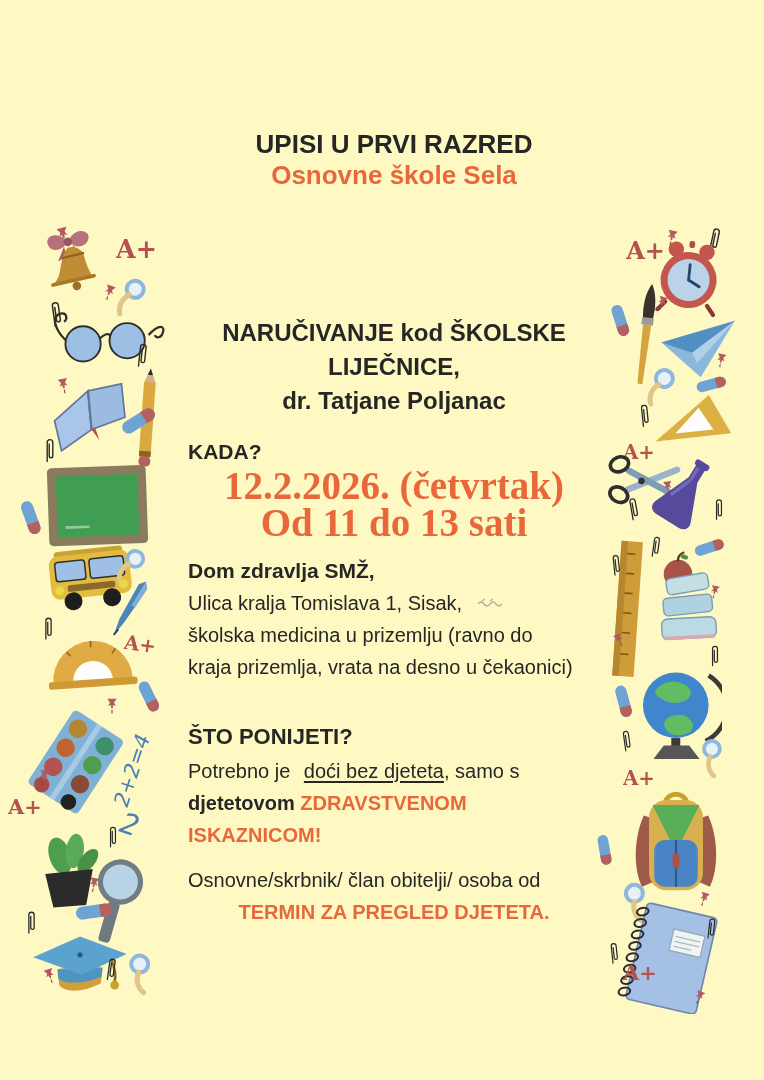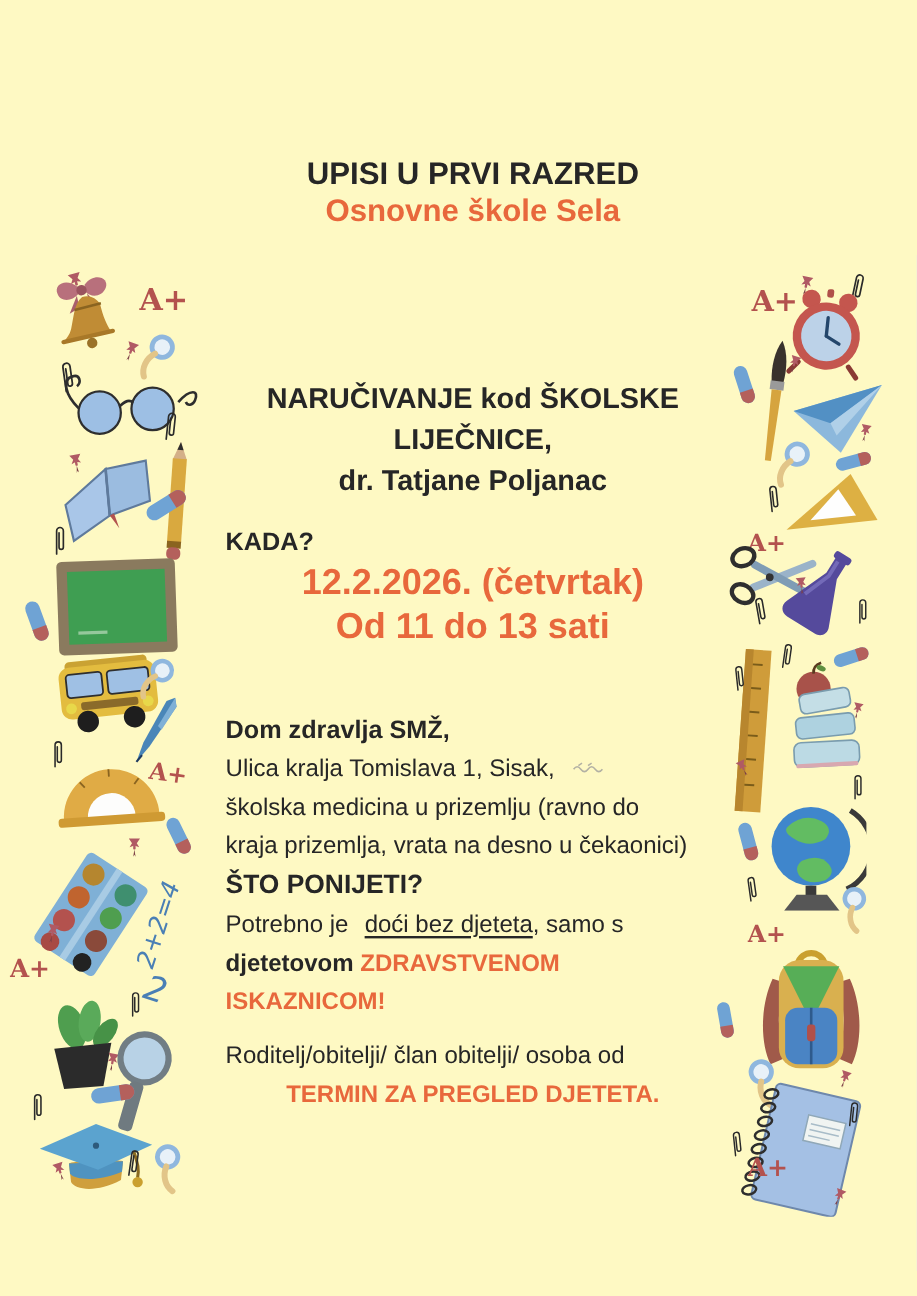--- a/index.html
+++ b/index.html
@@ -12,22 +12,22 @@
   .content{position:absolute;left:188px;top:0;width:412px;height:100%;}
   .blk{position:absolute;width:100%;}
   .blk p{margin:0;}
   .center{text-align:center;}
   .b{font-weight:bold;}
   .orange{color:#e8683c;text-align:center;}
   .u{text-decoration:underline;text-underline-offset:3px;margin-left:8px;}
   .title-block{top:129px;font-weight:bold;font-size:26px;line-height:31px;}
   .appt-block{top:316px;font-weight:bold;font-size:24px;line-height:34px;}
   .kada{top:440px;font-size:21px;font-weight:bold;line-height:24px;}
-  .date-block{top:467px;font-weight:bold;font-size:30px;line-height:37px;color:#e8683c;}
-  .loc-block{top:592px;font-size:20px;line-height:32px;}
+  .date-block{top:467px;font-weight:bold;font-size:39px;line-height:37px;color:#e8683c;font-family:Liberation Serif, serif;}
+  .loc-block{top:554px;font-size:20px;line-height:32px;}
   .loc-block .head{font-size:21px;line-height:33px;}
   .bring-block{top:719px;font-size:20px;line-height:32px;}
   .bring-block .head{font-size:22px;line-height:36px;}
   .footer-block{top:864px;font-size:20px;line-height:32px;}
   .smudge{margin-left:14px;vertical-align:2px;opacity:.75;}
 </style>
 </head>
 <body>
 
 <div class="page">
@@ -529,18 +529,18 @@
   </div>
 
   <div class="blk bring-block">
     <p class="b head">ŠTO PONIJETI?</p>
     <p><span>Potrebno je </span><span class="u">doći bez djeteta</span><span>, samo s</span></p>
     <p><span class="b">djetetovom</span> <span class="b orange">ZDRAVSTVENOM</span></p>
     <p><span class="b orange">ISKAZNICOM!</span></p>
   </div>
 
   <div class="blk footer-block">
-    <p>Roditelj/obitelji/ član obitelji/ osoba od</p>
+    <p>Osnovne/skrbnik/ član obitelji/ osoba od</p>
     <p class="b orange">TERMIN ZA PREGLED DJETETA.</p>
   </div>
 
 </div>
 </div>
 
 </body></html>

